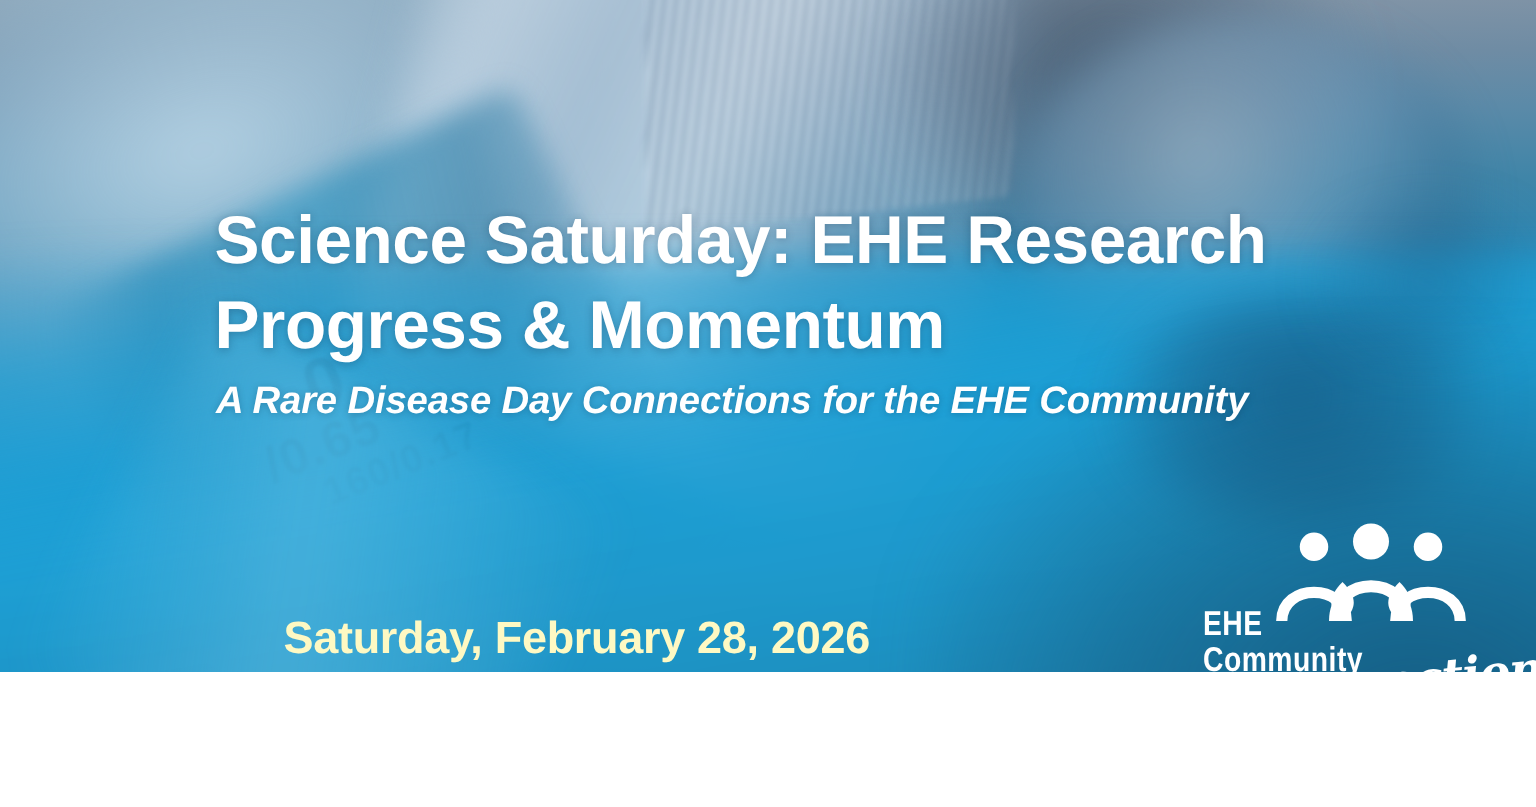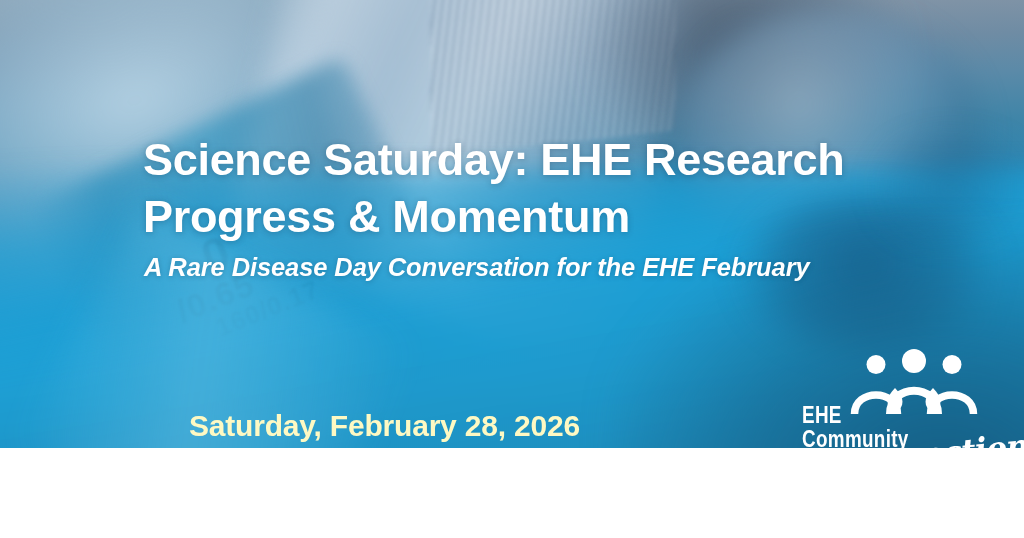--- a/index.html
+++ b/index.html
@@ -327,21 +327,21 @@
   <div class="bg-streak"></div>
   <div class="bg-dark-blob"></div>
   <div class="bg-dark-blob2"></div>
   <div class="bg-corner"></div>
 
   <div class="content">
 
     <div class="headline">Science Saturday: EHE Research
 Progress &amp; Momentum</div>
 
-    <div class="subheadline">A Rare Disease Day Conversation for the EHE February</div>
+    <div class="subheadline">A Rare Disease Day Connections for the EHE Community</div>
 
     <div class="datetime">Saturday, February 28, 2026
 11:00 am - 12:30 pm ET</div>
 
     <div class="logo">
 
       <div class="logo-mark">
         <svg viewBox="0 0 128 66" width="128" height="66" aria-hidden="true">
 
           <circle cx="26" cy="16.5" r="9.5" fill="#ffffff"></circle>

